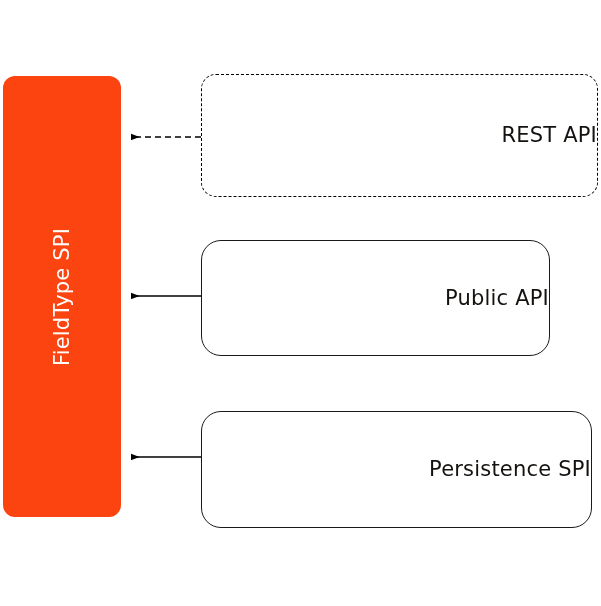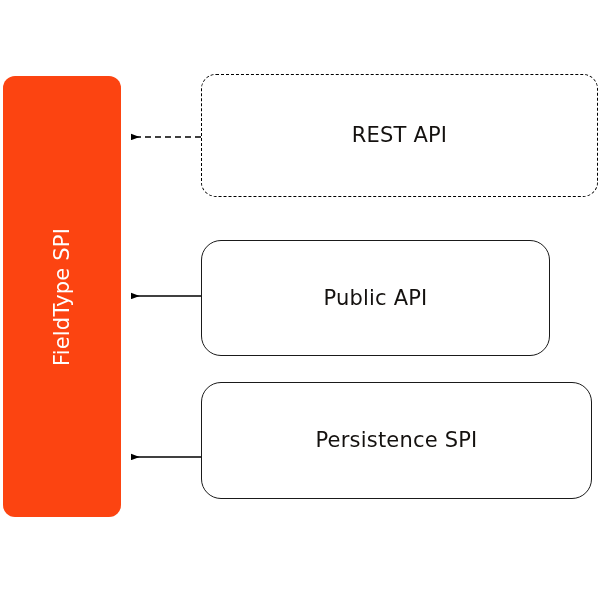--- a/index.html
+++ b/index.html
@@ -45,21 +45,21 @@
     line-height: 1;
   }
 
   
   .api-box {
     position: absolute;
     background: #ffffff;
     box-sizing: border-box;
     display: flex;
     align-items: center;
-    justify-content: center;
+    justify-content: flex-end;
   }
   .api-box-label {
     color: #14110f;
     font-family: "DejaVu Sans", sans-serif;
     font-size: 21px;
     font-weight: 400;
     line-height: 1;
     letter-spacing: 0.2px;
     text-align: center;
   }
@@ -75,21 +75,21 @@
   .box-public {
     left: 201px;
     top: 240px;
     width: 349px;
     height: 116px;
     border: 1.2px solid #1a1a1a;
     border-radius: 20px;
   }
   .box-persistence {
     left: 201px;
-    top: 382px;
+    top: 411px;
     width: 391px;
     height: 117px;
     border: 1.2px solid #1a1a1a;
     border-radius: 20px;
   }
 
   
   .connectors {
     position: absolute;
     left: 0;

